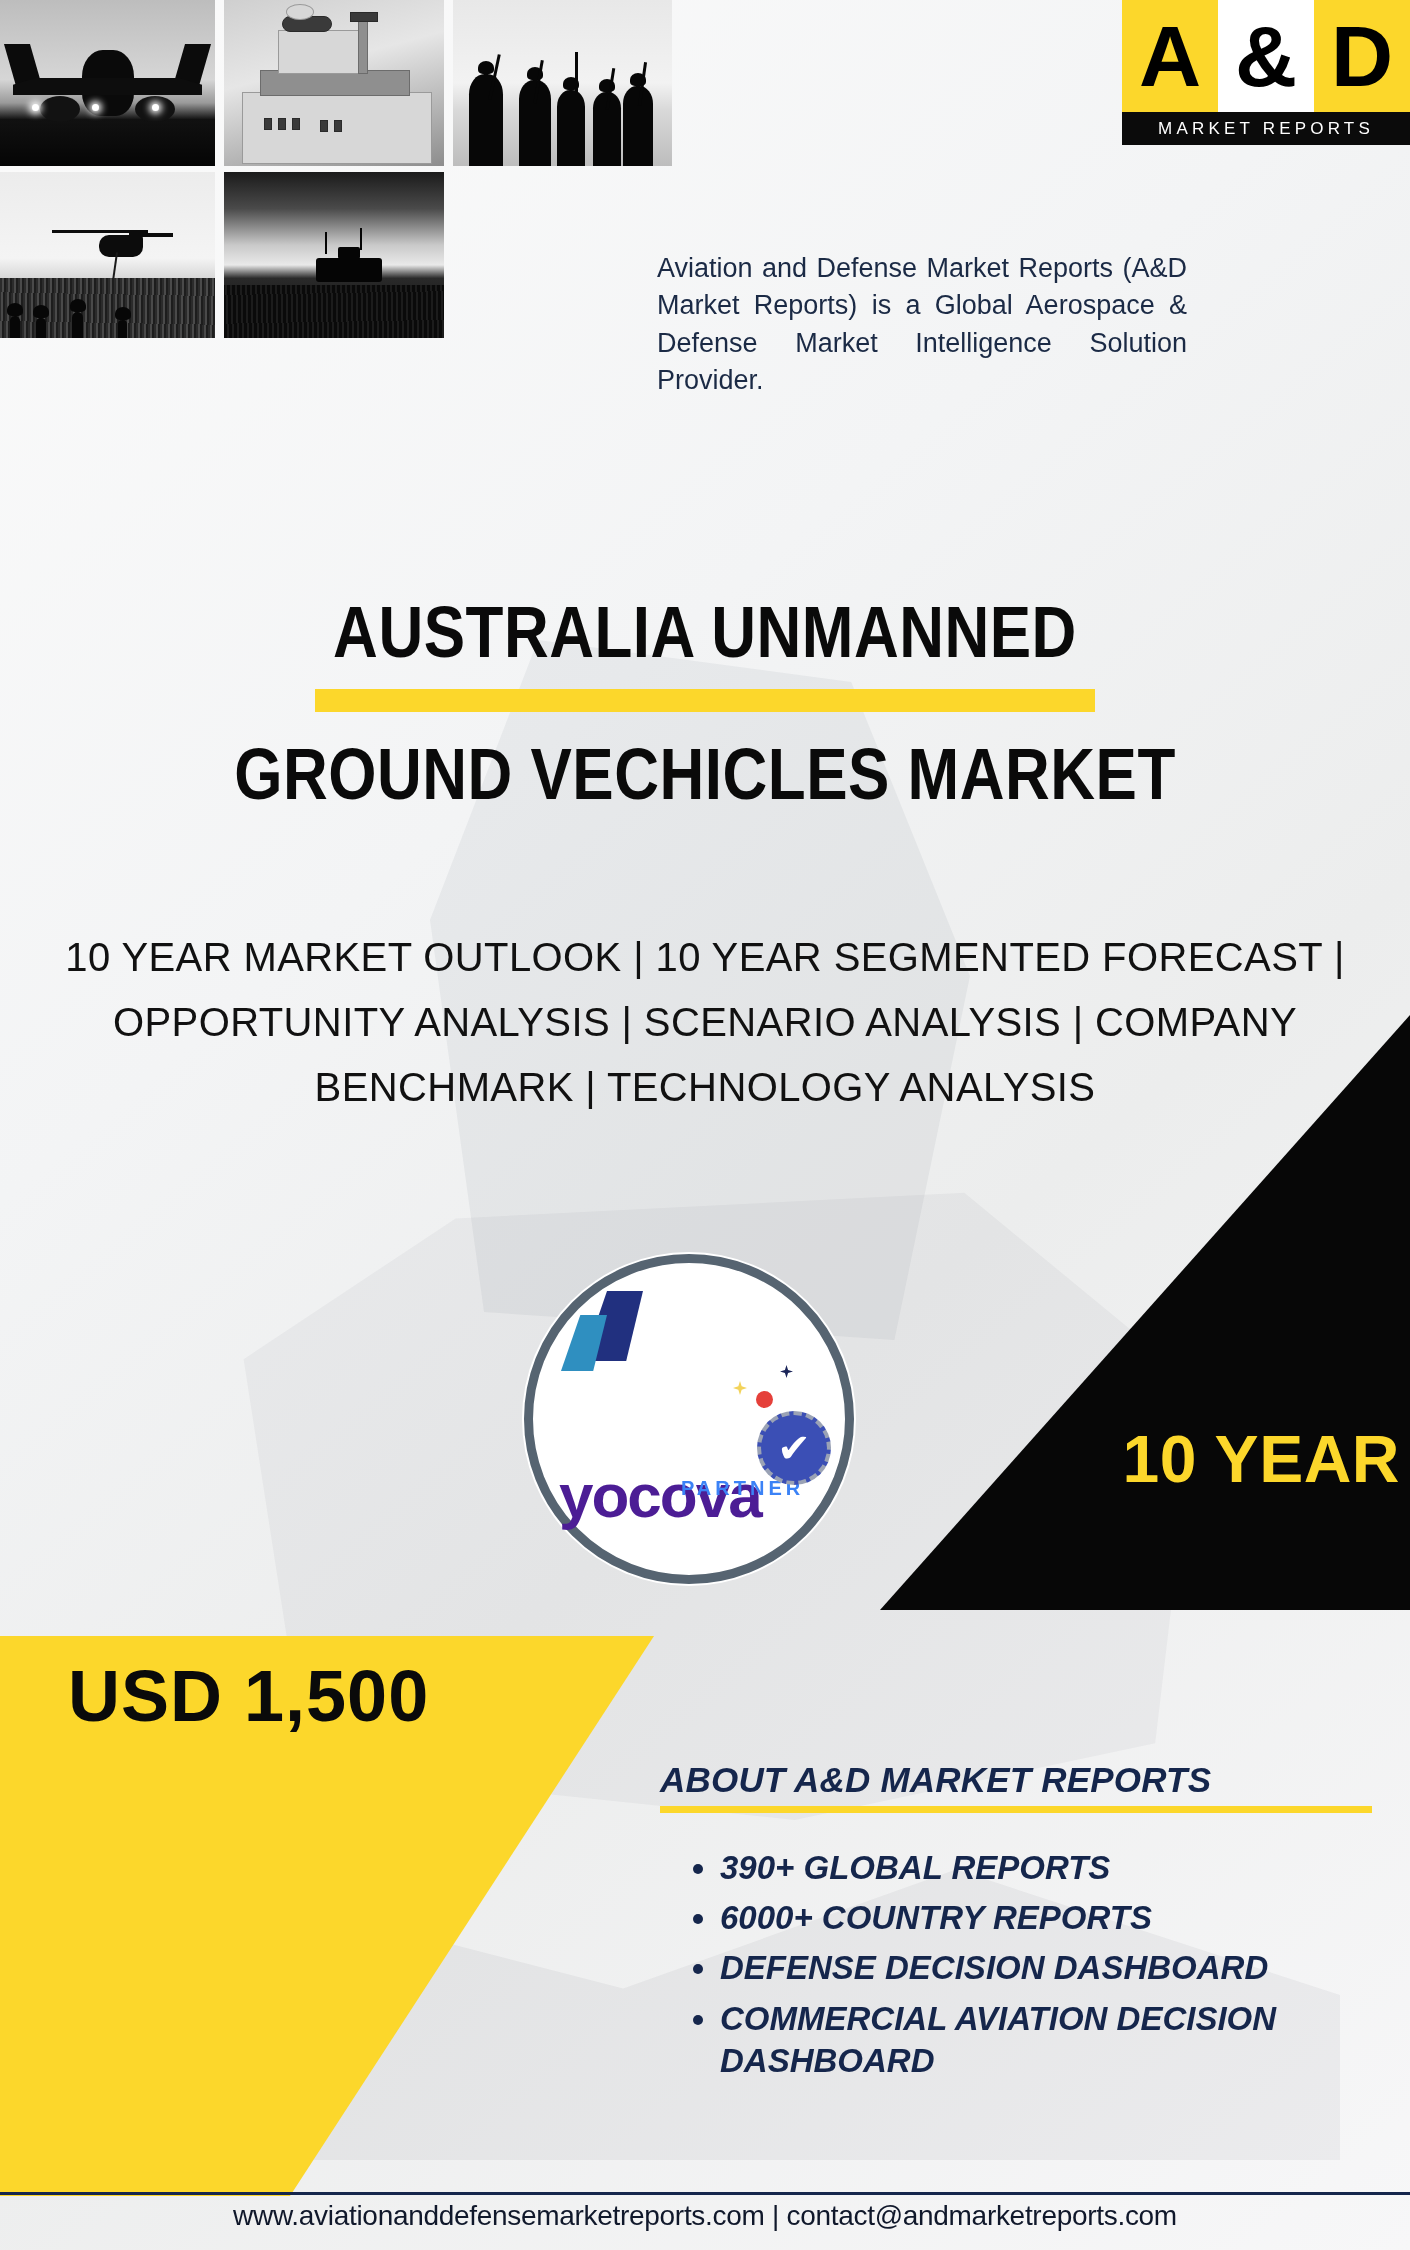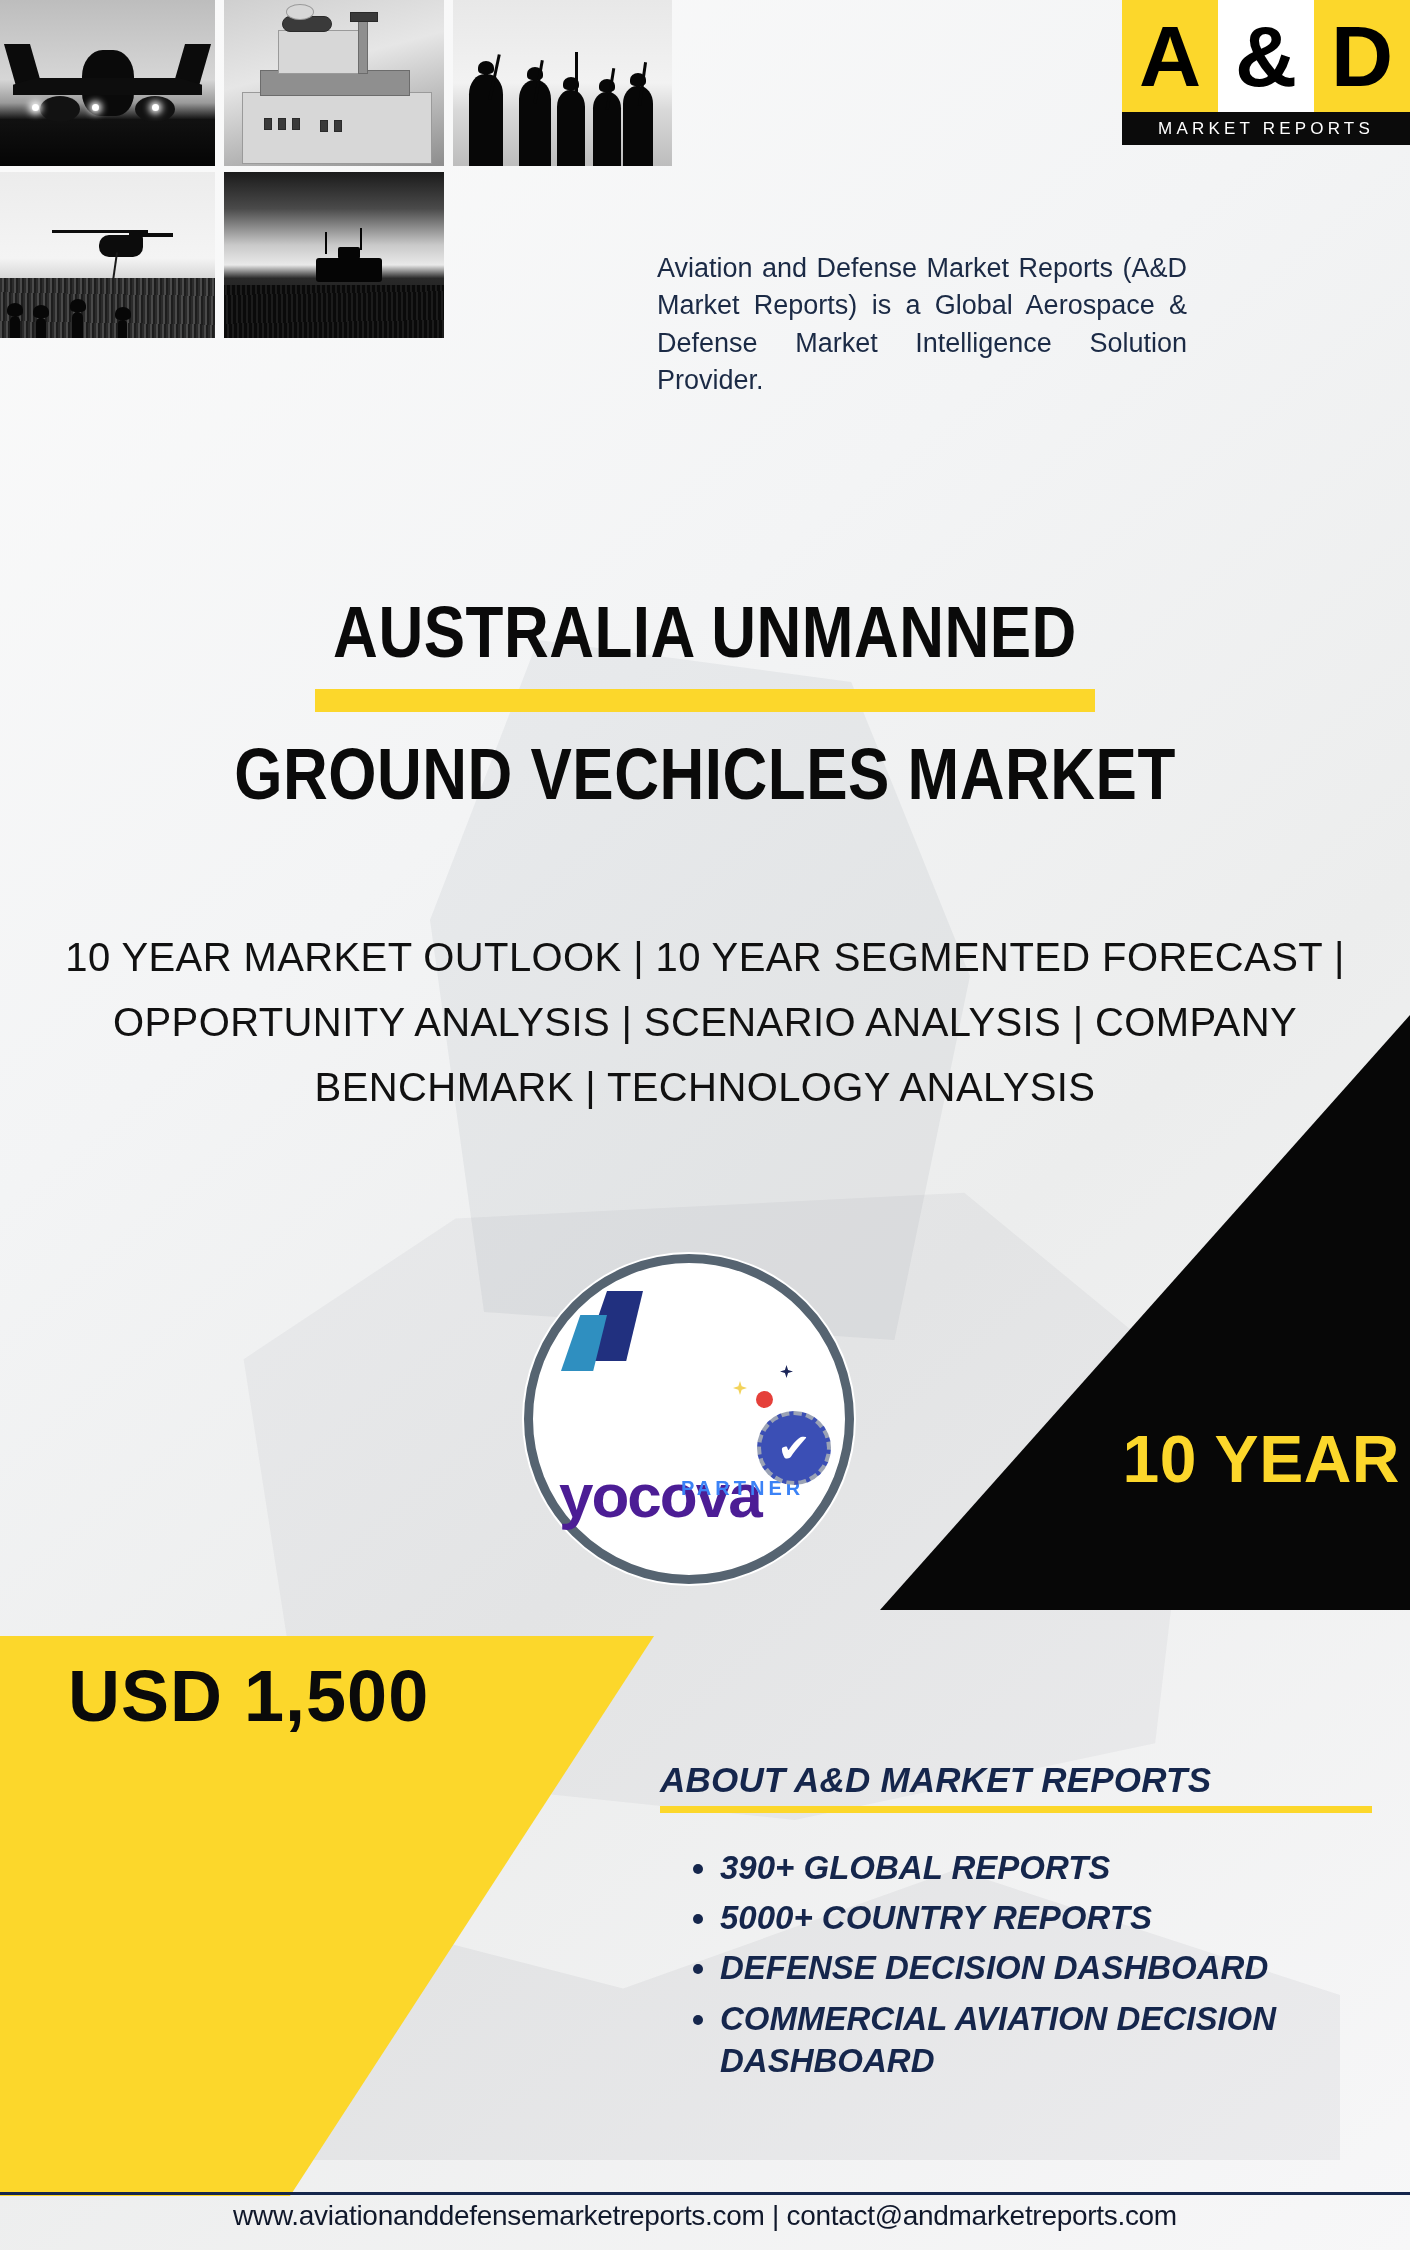--- a/index.html
+++ b/index.html
@@ -297,21 +297,21 @@
     <div>10 YEAR</div>
   </div>
 
   <div class="price">USD 1,500</div>
 
   <div class="about">
     <div class="about-h">ABOUT A&amp;D MARKET REPORTS</div>
     <div class="about-ul-bar"></div>
     <ul class="about-list">
       <li>390+ GLOBAL REPORTS</li>
-      <li>5000+ COUNTRY REPORTS</li>
+      <li>6000+ COUNTRY REPORTS</li>
       <li>DEFENSE DECISION DASHBOARD</li>
       <li>COMMERCIAL AVIATION DECISION DASHBOARD</li>
     </ul>
   </div>
 
   <div class="footer-rule"></div>
   <div class="footer">www.aviationanddefensemarketreports.com | contact@andmarketreports.com</div>
 
 </div>
 

